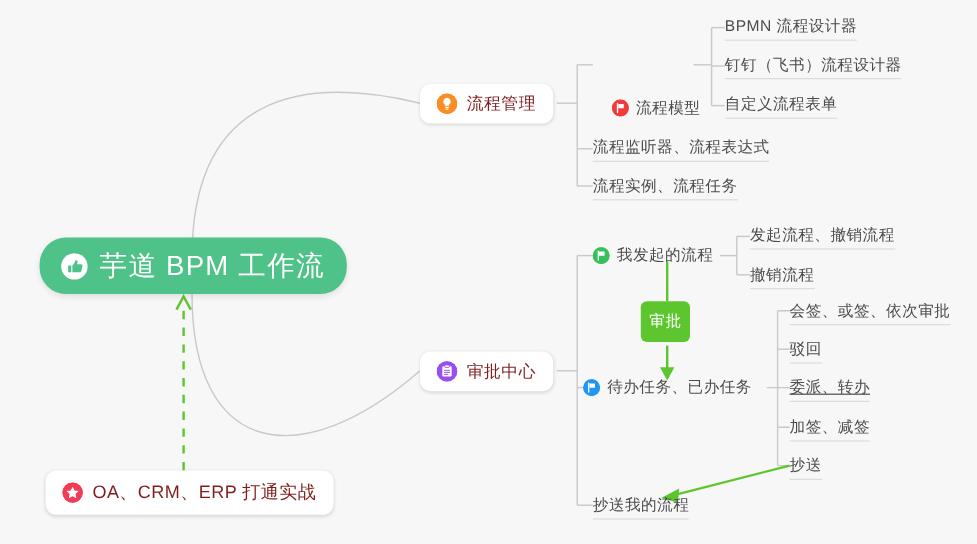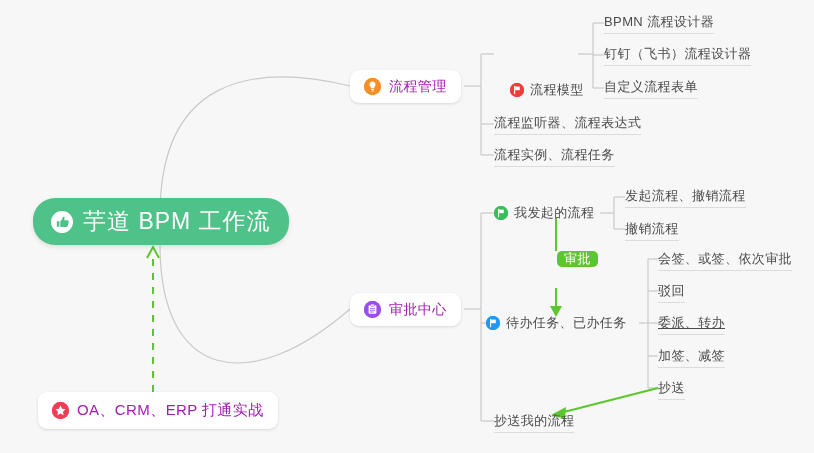--- a/index.html
+++ b/index.html
@@ -32,21 +32,21 @@
     box-sizing: border-box;
     display: flex;
     align-items: center;
     background: #ffffff;
     border-radius: 9px;
     box-shadow: 0 1px 3px rgba(0,0,0,0.13);
     padding: 0 14px;
     white-space: nowrap;
   }
   .card .label {
-    color: #a21caf;
+    color: #7f1d1d;
     font-size: 14px;
     letter-spacing: 0.4px;
   }
 
   .root {
     background: #4ec288;
     border-radius: 22px;
     box-shadow: 0 2px 5px rgba(0,0,0,0.10);
     padding: 0 18px;
   }
@@ -239,21 +239,21 @@
   </div>
 
   <div class="line-node" style="left:625px; top:187px;">
     <span>发起流程、撤销流程</span>
   </div>
 
   <div class="line-node" style="left:625px; top:220px;">
     <span>撤销流程</span>
   </div>
 
-  <div class="chip" style="left:557px; top:251px; width:41px; height:16px;">
+  <div class="chip" style="left:534px; top:251px; width:41px; height:34px;">
     <span>审批</span>
   </div>
 
   <div class="line-node no-rule" style="left:486px; top:314px;">
     <span class="ico sm ico-flag-b">
       <svg width="14" height="14" viewBox="0 0 14 14">
         <circle cx="7" cy="7" r="7" fill="#2196f3"></circle>
         <path d="M4.6 3.3v7.4" stroke="#ffffff" stroke-width="1.1" stroke-linecap="round"></path>
         <path d="M5.2 3.6h4.6v3.6H5.2z" fill="#ffffff"></path>
       </svg>

